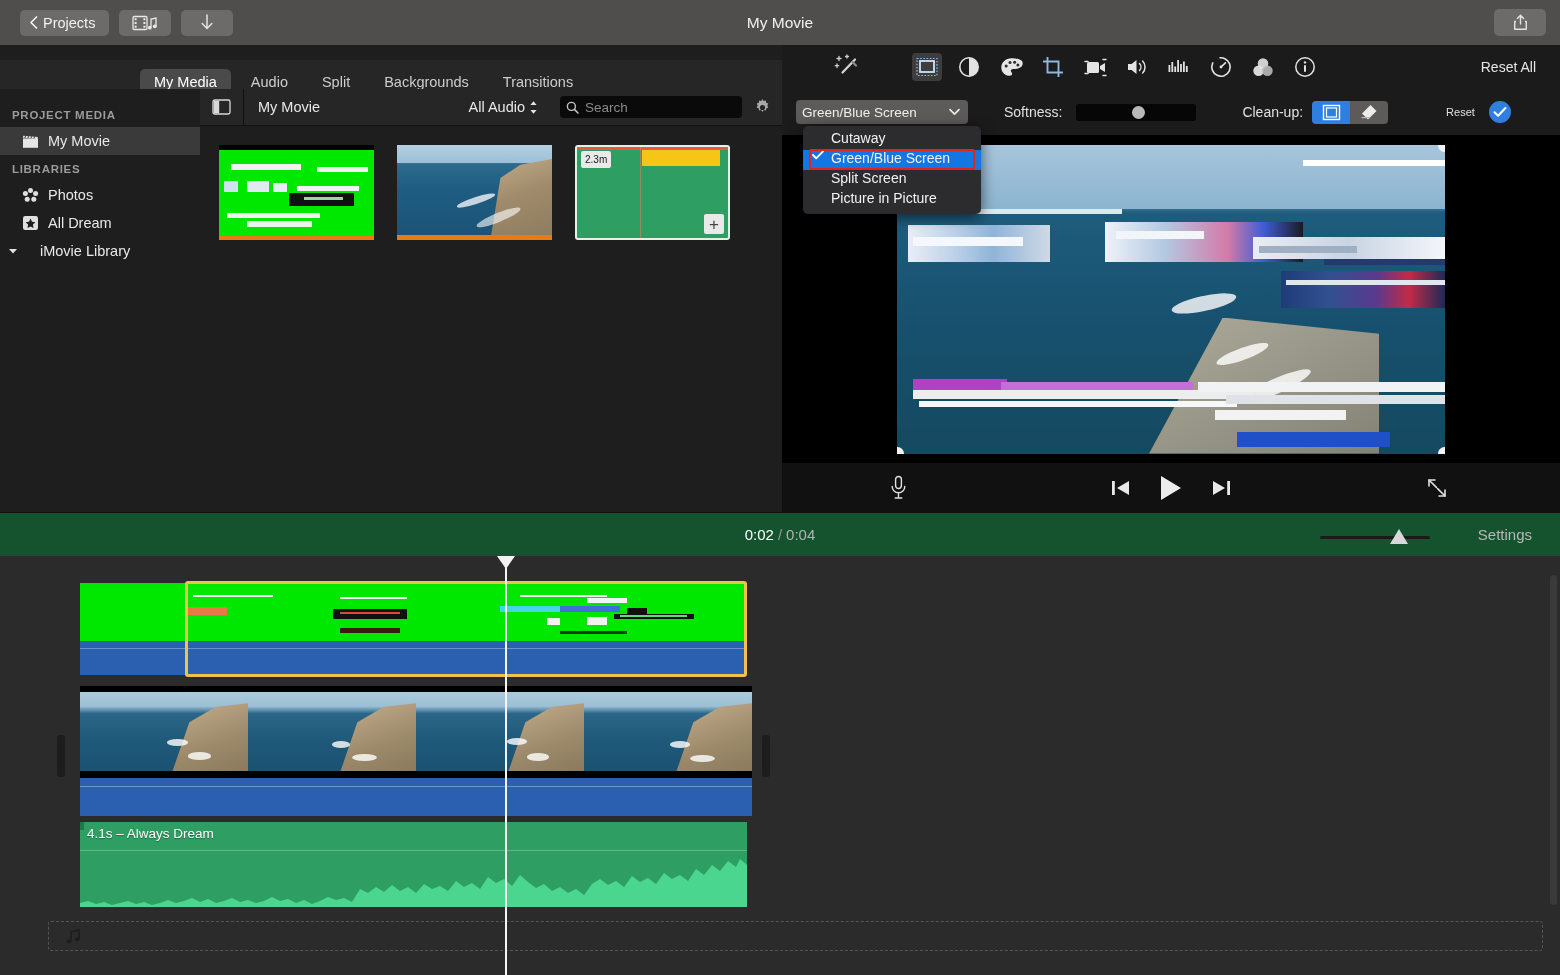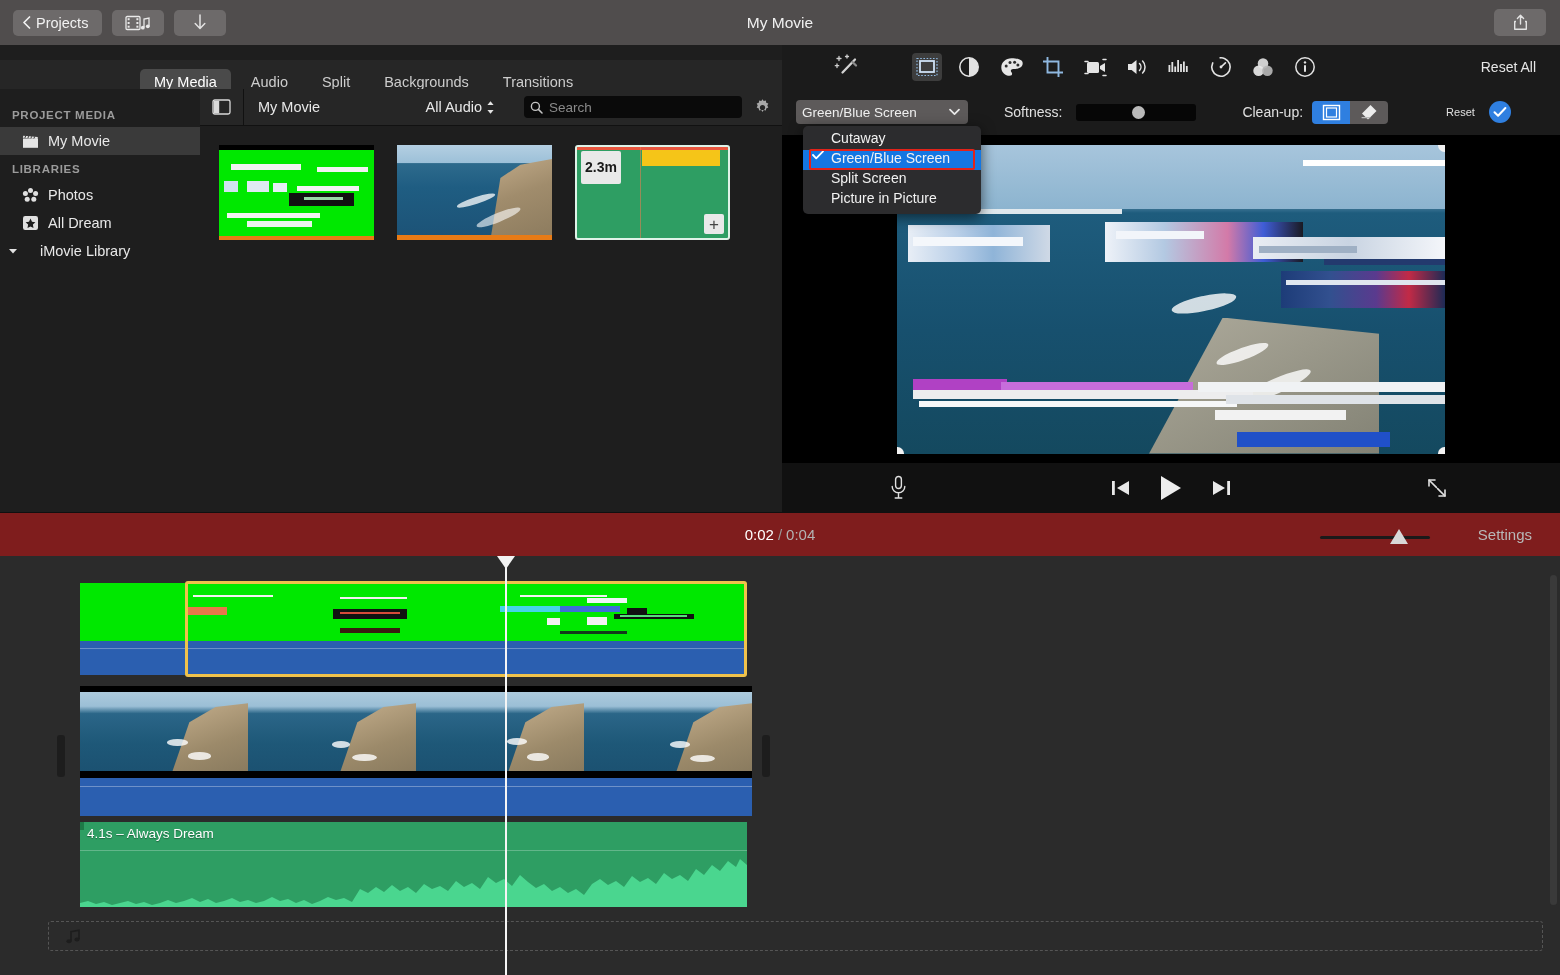--- a/index.html
+++ b/index.html
@@ -11,21 +11,21 @@
     -webkit-font-smoothing: antialiased;
   }
   .app { position: relative; width: 1560px; height: 975px; }
 
   
   .titlebar {
     position: absolute; left: 0; top: 0; width: 1560px; height: 45px;
     background: #504d4d;
     display: flex; align-items: center;
   }
-  .tb-left { display: flex; align-items: flex-end; gap: 10px; padding-left: 13px; }
+  .tb-left { display: flex; align-items: flex-end; gap: 10px; padding-left: 20px; }
   .pill {
     background: #6d6a6a; border-radius: 5px; height: 26px;
     display: flex; align-items: center; justify-content: center;
     color: #f2f2f2; font-size: 14.5px; gap: 5px; cursor: default;
   }
   .pill.projects { padding: 0 14px 0 9px; }
   .pill.icononly { width: 52px; }
   .tb-title {
     position: absolute; left: 0; right: 0; text-align: center;
     color: #f0f0f0; font-size: 15.5px; pointer-events: none;
@@ -73,21 +73,21 @@
   .mb-sidebtn {
     width: 44px; height: 37px; display: flex; align-items: center; justify-content: center;
     border-right: 1px solid #111;
   }
   .mb-name { color: #e8e8e8; font-size: 14.5px; margin-left: 14px; }
   .mb-allclips {
     margin-left: auto; color: #e8e8e8; font-size: 14.5px;
     display: flex; align-items: center; gap: 4px;
   }
   .mb-search {
-    margin-left: 29px; width: 218px; height: 22px; background: #0a0a0a;
+    margin-left: 22px; width: 182px; height: 22px; background: #0a0a0a;
     border-radius: 4px; display: flex; align-items: center; padding: 0 6px; gap: 6px;
   }
   .mb-search span.ph { color: #8a8a8a; font-size: 13.5px; }
   .mb-gear { width: 40px; display: flex; justify-content: center; }
 
   
   .sidebar {
     position: absolute; left: 0; top: 89px; width: 200px; height: 423px;
     background: #1e1e1e; padding-top: 12px;
   }
@@ -147,21 +147,21 @@
     border: 2px solid #dff3e8; border-radius: 3px;
   }
   .aud .topbar {
     position: absolute; left:0; top:0; width:100%; height:3px; background:#e8573f;
   }
   .aud .yellow {
     position: absolute; left: 43%; top: 3px; right: 8px; height: 16px; background:#f5c518;
   }
   .aud .dur {
     position: absolute; left: 4px; top: 4px; background:#e9e9e9; color:#1a1a1a;
-    font-size: 14px; padding: 8px 4px; border-radius: 2px; line-height: 17px; font-weight: bold;
+    font-size: 10px; padding: 0px 4px; border-radius: 2px; line-height: 17px;
   }
   .aud .playline { position:absolute; left: 42%; top:0; bottom:0; width:1px; background:rgba(255,120,80,.5); }
   .aud .plus {
     position: absolute; right: 4px; bottom: 4px; width: 20px; height: 20px;
     background: #e9e9e9; border-radius: 2px; color:#444; font-size: 17px;
     display:flex; align-items:center; justify-content:center; line-height: 1;
   }
 
   
   .viewer {
@@ -246,21 +246,21 @@
   .dd-item.sel { background: #1476e2; }
   .dd-item .check { position:absolute; left: 9px; font-size: 12px; }
   .dd-highlight {
     position: absolute; left: 6px; right: 6px; top: 23px; height: 21px;
     border: 2px solid #e2231a; border-radius: 2px; pointer-events: none;
   }
 
   
   .tl-header {
     position: absolute; left: 0; top: 512px; width: 1560px; height: 44px;
-    background: #7f1d1d; display: flex; align-items: center;
+    background: #14532d; display: flex; align-items: center;
     border-top: 1px solid #101010;
   }
   .tc { position:absolute; left:0; right:0; text-align:center; font-size: 15px; }
   .tc .cur { color: #ffffff; }
   .tc .sep { color: #9a9a9a; margin: 0 4px; }
   .tc .tot { color: #b3b3b3; }
   .zoomslider { position:absolute; right: 130px; top: 16px; width: 110px; height: 14px; }
   .zs-line { position:absolute; left:0; top:7px; width:100%; height:3px; background:#1a1a1a; border-radius:2px;}
   .zs-thumb { position:absolute; left:70px; top:0; width:0; height:0;
     border-left: 9px solid transparent; border-right: 9px solid transparent;

